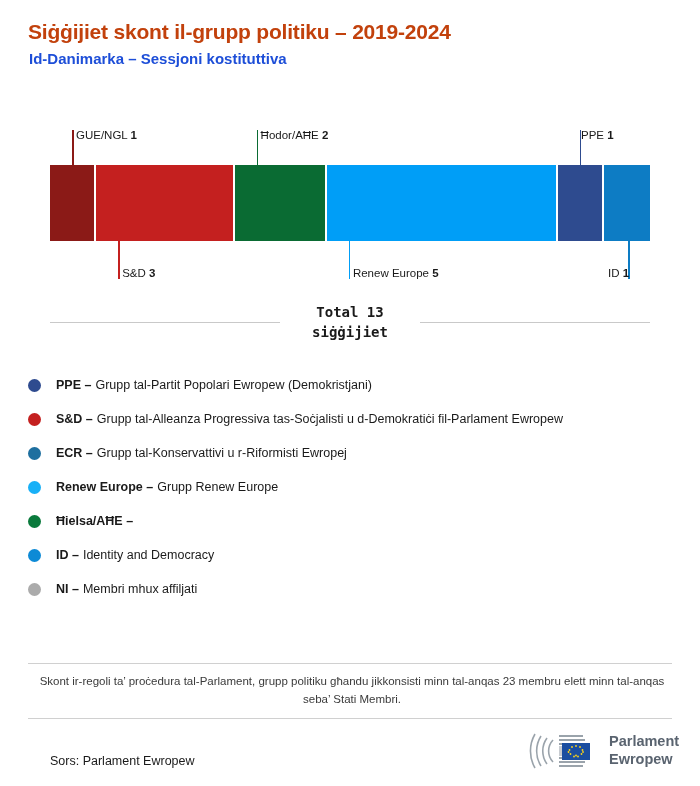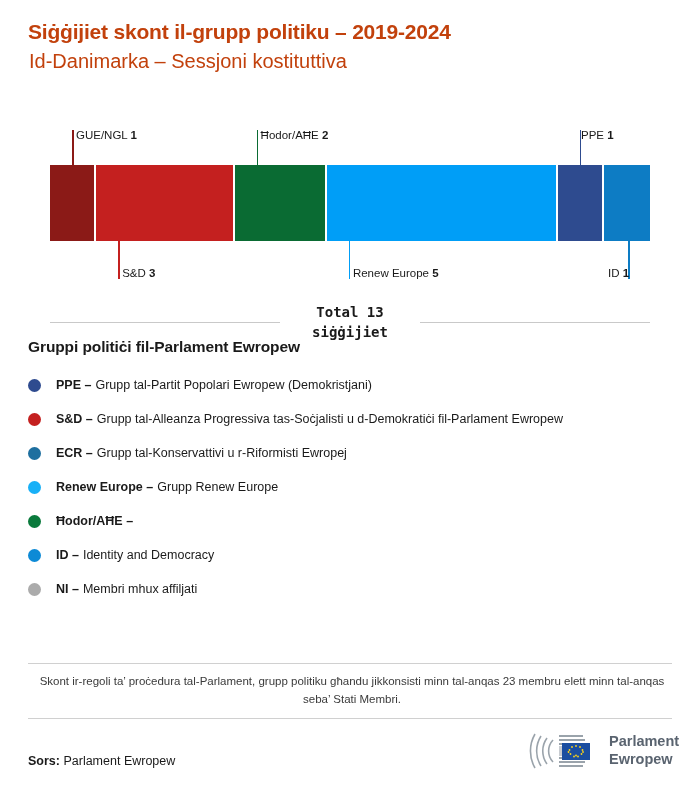--- a/index.html
+++ b/index.html
@@ -13,21 +13,21 @@
   #page { position: relative; width: 700px; height: 786px; }
 
   
   .title {
     position: absolute; left: 28px; top: 20px;
     font-size: 21px; font-weight: bold; letter-spacing: -0.2px;
     color: #c2410c;
   }
   .subtitle {
     position: absolute; left: 29px; top: 50px;
-    font-size: 20px; font-weight: 400; color: #c2410c;
+    font-size: 15px; font-weight: 700; color: #1d4ed8;
   }
 
   
   .chart { position: absolute; left: 0; top: 0; width: 700px; height: 300px; }
   .bar {
     position: absolute; left: 50px; top: 165px;
     width: 600px; height: 76px;
     display: flex;
   }
   .seg { height: 100%; border-right: 2px solid #ffffff; }
@@ -76,21 +76,21 @@
   .rule-top { top: 663px; }
   .rule-bottom { top: 718px; }
   .note {
     position: absolute; left: 28px; top: 673px; width: 648px;
     font-size: 11.5px; line-height: 1.55; color: #3a3a3a; text-align: center;
   }
   .source {
     position: absolute; left: 28px; top: 754px;
     font-size: 12.5px; color: #1a1a1a;
   }
-  .source b { font-weight: bold; }
+  .source b { font-weight: normal; margin-left: 22px; }
 
   
   .logo { position: absolute; left: 529px; top: 729px; width: 150px; height: 46px; }
   .logo-text {
     position: absolute; left: 80px; top: 4px;
     font-size: 14.5px; font-weight: bold; line-height: 1.22;
     color: #5a6470;
   }
 </style>
 </head>
@@ -126,21 +126,20 @@
       </div>
   </div>
 
   <div class="divider-left"></div>
   <div class="divider-right"></div>
   <div class="total">
     <div>Total 13</div>
     <div>siġġijiet</div>
   </div>
 
-  <div class="legend-title">Gruppi politiċi fil-Parlament Ewropew</div>
   <div class="legend" id="legend">
       <div class="legend-row">
         <span class="dot" style="background: rgb(46, 75, 143);"></span>
         <span class="legend-abbr">PPE –</span>
         <span class="legend-desc">Grupp tal-Partit Popolari Ewropew (Demokristjani)</span>
       </div>
       <div class="legend-row">
         <span class="dot" style="background: rgb(196, 32, 31);"></span>
         <span class="legend-abbr">S&amp;D –</span>
         <span class="legend-desc">Grupp tal-Alleanza Progressiva tas-Soċjalisti u d-Demokratiċi fil-Parlament Ewropew</span>
@@ -150,21 +149,21 @@
         <span class="legend-abbr">ECR –</span>
         <span class="legend-desc">Grupp tal-Konservattivi u r-Riformisti Ewropej</span>
       </div>
       <div class="legend-row">
         <span class="dot" style="background: rgb(24, 176, 247);"></span>
         <span class="legend-abbr">Renew Europe –</span>
         <span class="legend-desc">Grupp Renew Europe</span>
       </div>
       <div class="legend-row">
         <span class="dot" style="background: rgb(10, 122, 60);"></span>
-        <span class="legend-abbr">Ħodor/AĦE –</span>
+        <span class="legend-abbr">Ħielsa/AĦE –</span>
       </div>
       <div class="legend-row">
         <span class="dot" style="background: rgb(13, 138, 214);"></span>
         <span class="legend-abbr">ID –</span>
         <span class="legend-desc">Identity and Democracy</span>
       </div>
       <div class="legend-row">
         <span class="dot" style="background: rgb(171, 171, 171);"></span>
         <span class="legend-abbr">NI –</span>
         <span class="legend-desc">Membri mhux affiljati</span>

